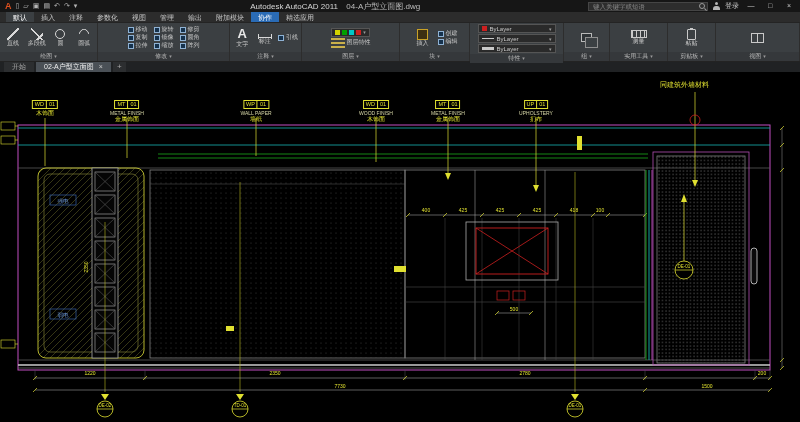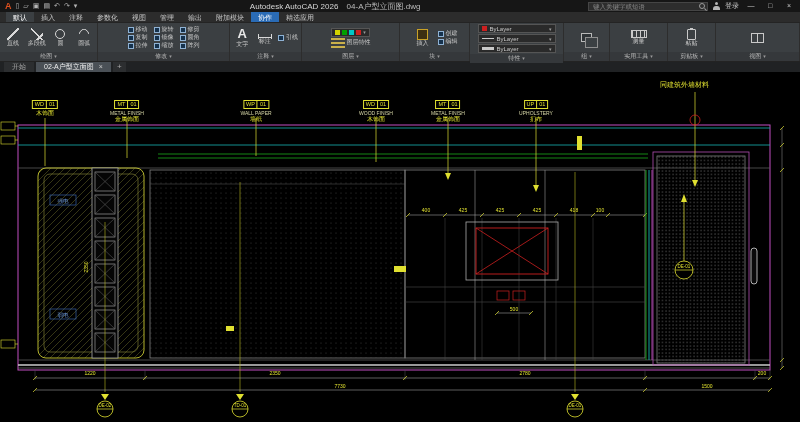--- a/index.html
+++ b/index.html
@@ -122,21 +122,21 @@
     <span class="logo">A</span>
     <span class="qat">▯</span>
     <span class="qat">▱</span>
     <span class="qat">▣</span>
     <span class="qat">▤</span>
     <span class="qat">↶</span>
     <span class="qat">↷</span>
     <span class="qat">▾</span>
   </div>
   <div class="tb-center">
-    <span>Autodesk AutoCAD 2026</span>
+    <span>Autodesk AutoCAD 2011</span>
     <span class="doc">04-A户型立面图.dwg</span>
   </div>
   <div class="tb-right">
     <div class="searchbox">
       <input class="searchinput" placeholder="键入关键字或短语" style="">
       <span class="sico"></span>
     </div>
     <span class="person"></span>
     <span class="signin">登录</span>
     <span class="wc">—</span>

